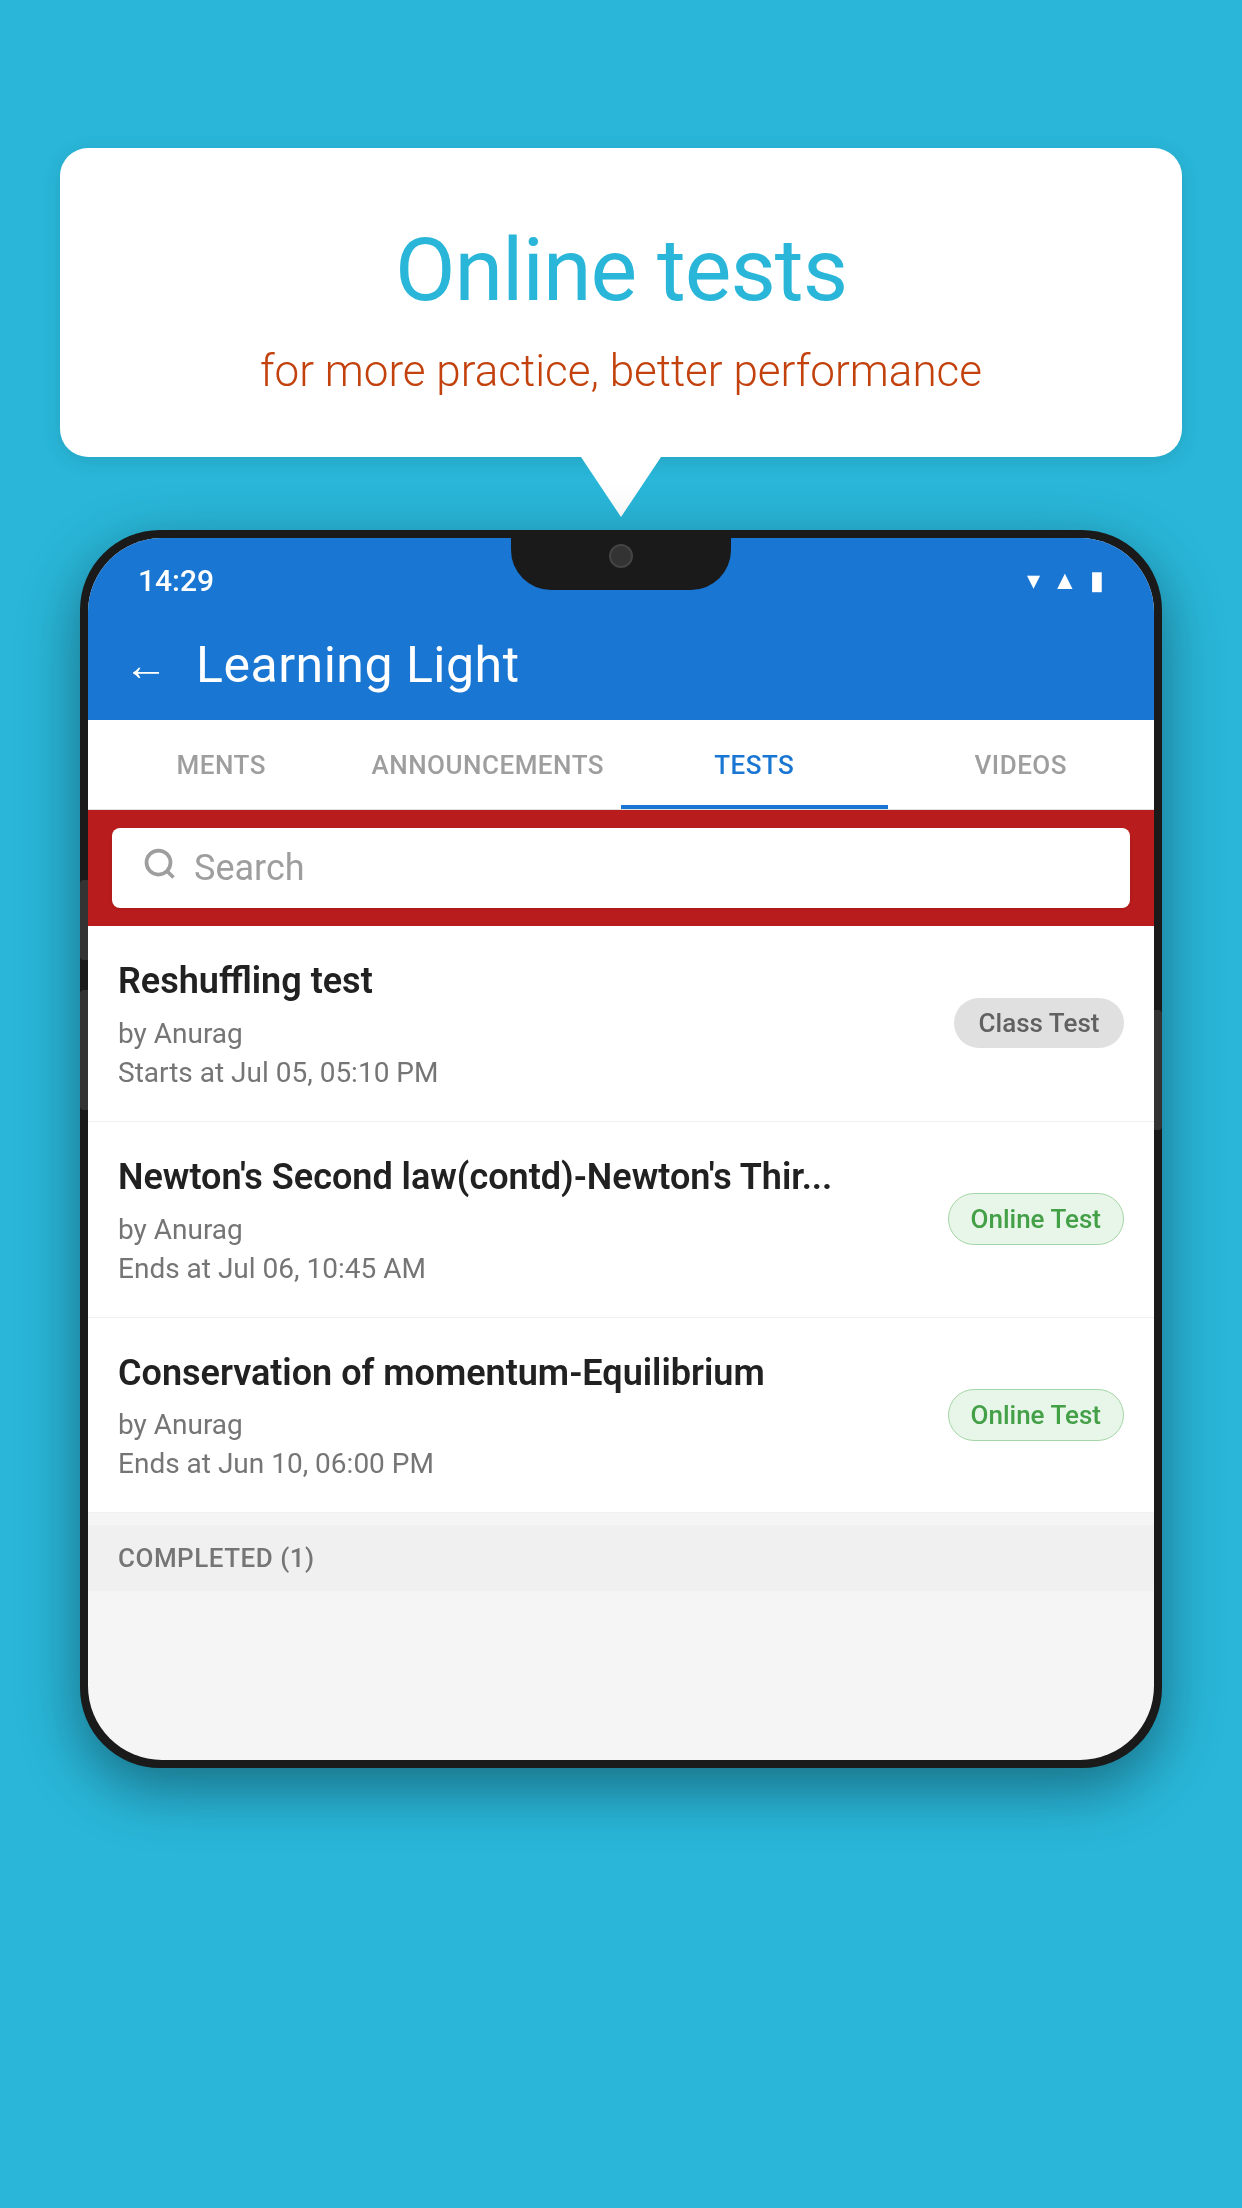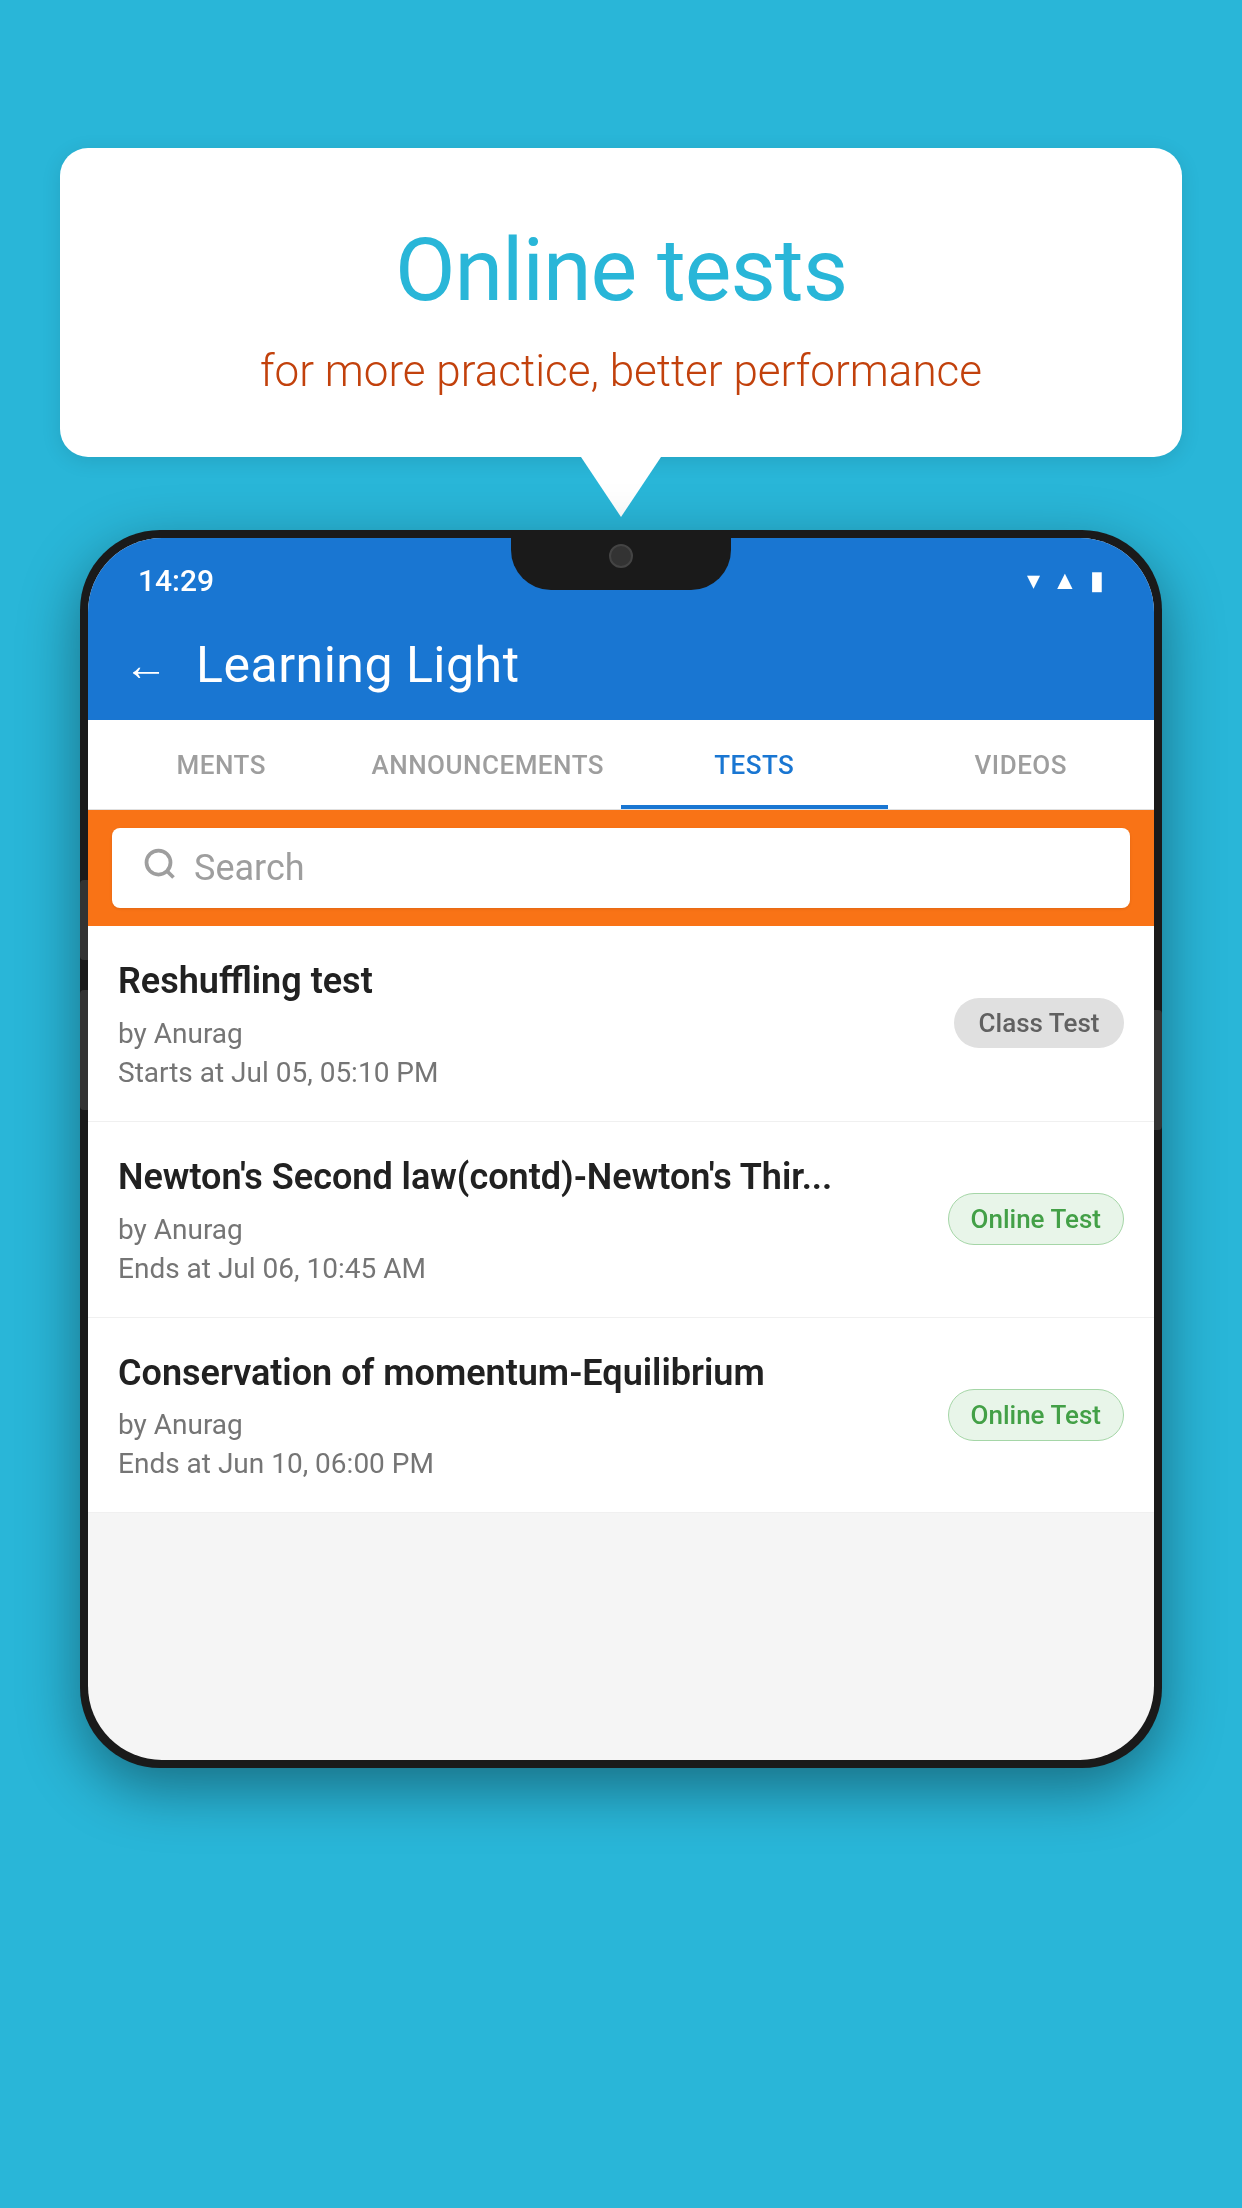--- a/index.html
+++ b/index.html
@@ -192,21 +192,21 @@
       position: absolute;
       bottom: 0;
       left: 0;
       right: 0;
       height: 4px;
       background: #1976d2;
     }
 
     
     .search-container {
-      background: #f97316;
+      background: #b91c1c;
       padding: 18px 24px;
     }
 
     .search-box {
       background: white;
       border-radius: 8px;
       height: 80px;
       display: flex;
       align-items: center;
       padding: 0 30px;
@@ -424,16 +424,17 @@
           <div class="test-info">
             <div class="test-name">Conservation of momentum-Equilibrium</div>
             <div class="test-author">by Anurag</div>
             <div class="test-time">Ends at  Jun 10, 06:00 PM</div>
           </div>
           <div class="test-badge badge-online">Online Test</div>
         </div>
 
       </div>
 
+      <div class="bottom-section">COMPLETED (1)</div>
 
     </div>
   </div>
 </div>
 
 </body></html>

